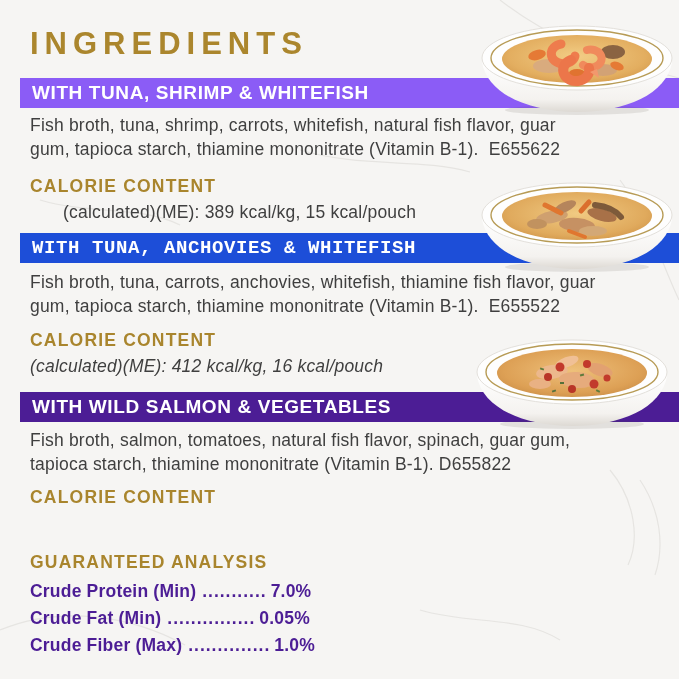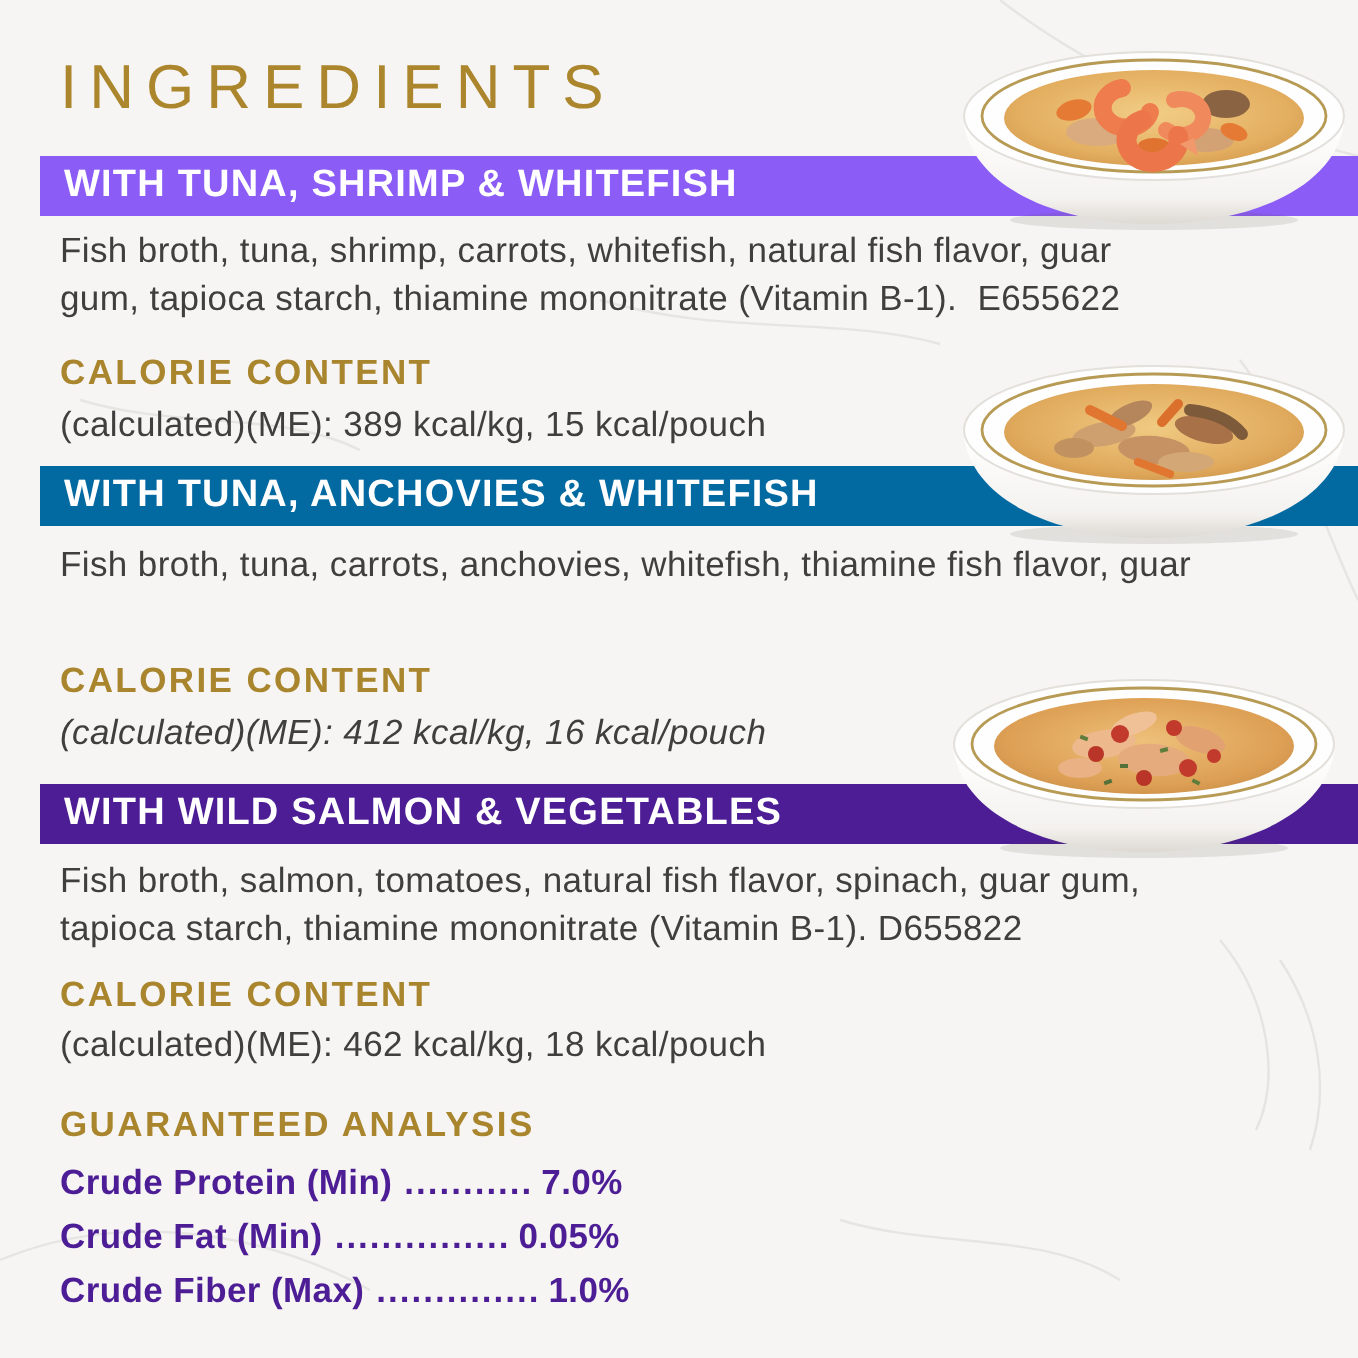--- a/index.html
+++ b/index.html
@@ -11,49 +11,49 @@
     position:relative;
     width:679px;height:679px;
     margin:0 auto;
     background:#f6f5f3;
     overflow:hidden;
     color:#3f3f3f;
   }
   .veins{position:absolute;inset:0;z-index:0;pointer-events:none;}
   .title{
     position:absolute;left:30px;top:26px;
-    font-size:31px;font-weight:normal;letter-spacing:6px;
+    font-size:31px;font-weight:bold;letter-spacing:6px;
     color:#ab862d;z-index:2;
   }
   .banner{
     position:absolute;left:20px;right:0;height:30px;
     line-height:30px;padding-left:12px;
     color:#ffffff;font-weight:bold;font-size:19px;letter-spacing:0.6px;
     z-index:1;white-space:nowrap;
   }
   .banner-1{top:78px;background:#8b5cf6;}
-  .banner-2{top:233px;background:#0369a1;}
+  .banner-2{top:233px;background:#1d4ed8;font-family:Liberation Mono, monospace;}
   .banner-3{top:392px;background:#4c1d95;}
   .body-text{
     position:absolute;left:30px;
     font-size:17.5px;line-height:23.5px;color:#3f3f3f;
     letter-spacing:0.2px;white-space:pre-wrap;z-index:1;
   }
   .ing-1{top:114px;}
   .ing-2{top:271px;}
   .ing-3{top:429px;}
   .gold-heading{
     position:absolute;left:30px;
     font-size:17.5px;font-weight:bold;letter-spacing:1.2px;
     color:#a9852d;z-index:1;white-space:nowrap;
   }
   .calh-1{top:176px;}
   .calh-2{top:330px;}
   .calh-3{top:487px;}
-  .calt-1{top:201px;}
+  .calt-1{top:201px;margin-left:33px;}
   .calt-2{top:355px;font-style:italic;}
   .calt-3{top:511px;}
   .gah{top:552px;}
   .ga-col{position:absolute;top:578px;z-index:1;}
   .ga-col-left{left:30px;}
   .ga-col-right{left:352px;}
   .ga-row{font-size:17.5px;line-height:27px;color:#4c1d95;letter-spacing:0.2px;white-space:nowrap;font-weight:bold;}
   .ga-leader{letter-spacing:1px;margin:0 4px 0 6px;}
   .bowl{position:absolute;width:200px;height:96px;z-index:2;}
   .bowl-1{left:477px;top:20px;}
@@ -81,27 +81,26 @@
   <div class="title">INGREDIENTS</div>
 
   <div class="banner banner-1">WITH TUNA, SHRIMP &amp; WHITEFISH</div>
   <div class="banner banner-2">WITH TUNA, ANCHOVIES &amp; WHITEFISH</div>
   <div class="banner banner-3">WITH WILD SALMON &amp; VEGETABLES</div>
 
   <div class="body-text ing-1"><span>Fish broth, tuna, shrimp, carrots, whitefish, natural fish flavor, guar</span><br><span>gum, tapioca starch, thiamine mononitrate (Vitamin B-1).  E655622</span></div>
   <div class="gold-heading calh-1">CALORIE CONTENT</div>
   <div class="body-text calt-1">(calculated)(ME): 389 kcal/kg, 15 kcal/pouch</div>
 
-  <div class="body-text ing-2"><span>Fish broth, tuna, carrots, anchovies, whitefish, thiamine fish flavor, guar</span><br></div>
+  <div class="body-text ing-2"><span>Fish broth, tuna, carrots, anchovies, whitefish, thiamine fish flavor, guar</span><br><span>gum, tapioca starch, thiamine mononitrate (Vitamin B-1).  E655522</span></div>
   <div class="gold-heading calh-2">CALORIE CONTENT</div>
   <div class="body-text calt-2">(calculated)(ME): 412 kcal/kg, 16 kcal/pouch</div>
 
   <div class="body-text ing-3"><span>Fish broth, salmon, tomatoes, natural fish flavor, spinach, guar gum,</span><br><span>tapioca starch, thiamine mononitrate (Vitamin B-1). D655822</span></div>
   <div class="gold-heading calh-3">CALORIE CONTENT</div>
-  <div class="body-text calt-3">(calculated)(ME): 462 kcal/kg, 18 kcal/pouch</div>
 
   <div class="gold-heading gah">GUARANTEED ANALYSIS</div>
 
   <div class="ga-col ga-col-left">
     <div class="ga-row"><span>Crude Protein (Min)</span><span class="ga-leader">...........</span><span>7.0%</span></div>
     <div class="ga-row"><span>Crude Fat (Min)</span><span class="ga-leader">...............</span><span>0.05%</span></div>
     <div class="ga-row"><span>Crude Fiber (Max)</span><span class="ga-leader">..............</span><span>1.0%</span></div>
   </div>
 
 

